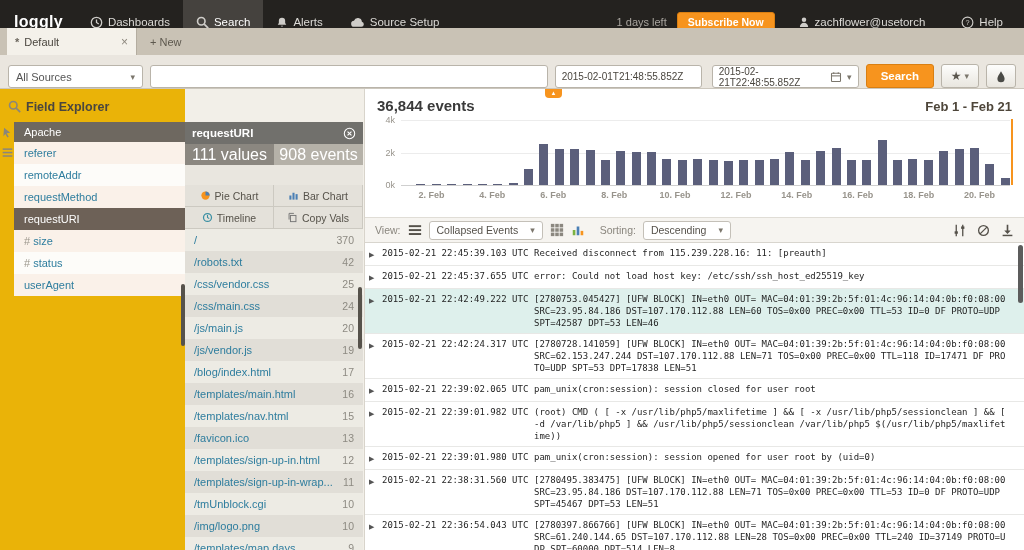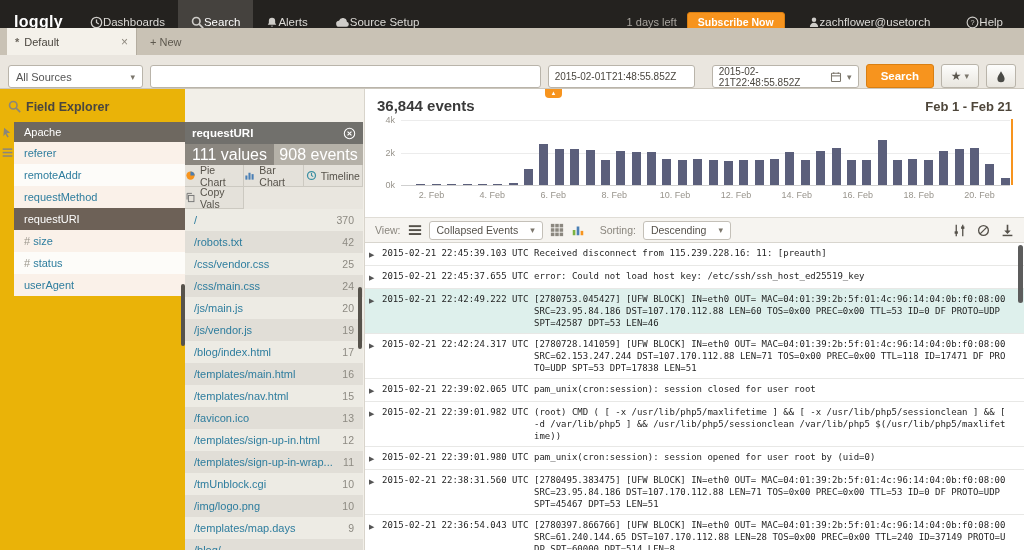--- a/index.html
+++ b/index.html
@@ -3,42 +3,42 @@
 <meta charset="utf-8">
 <style>
   * { margin:0; padding:0; box-sizing:border-box; }
   html,body { width:1024px; height:550px; overflow:hidden; }
   body { font-family:"Liberation Sans", sans-serif; background:#f2efe8; position:relative; font-size:11px; color:#444; }
   .icon svg { display:block; }
 
   
   .navbar { position:absolute; top:0; left:0; right:0; height:44px; background:#24221f; display:flex; align-items:stretch; color:#e6e4e0; }
   .logo { padding:0 14px; display:flex; align-items:center; font-size:16px; font-weight:bold; color:#fff; letter-spacing:.3px; }
-  .nav-item { display:flex; align-items:center; padding:0 13px; font-size:11.5px; color:#dcdad6; cursor:pointer; }
+  .nav-item { display:flex; align-items:center; gap:5px; padding:0 13px; font-size:11.5px; color:#dcdad6; cursor:pointer; }
   .nav-item.active { background:#45423e; color:#fff; }
   .nav-item .icon { color:#cfcdc9; }
   .nav-right { margin-left:auto; display:flex; align-items:center; gap:10px; padding-right:8px; }
   .days-left { color:#a8a49e; font-size:11px; }
   .subscribe { background:#f7941e; border:1px solid #d97f12; color:#fff; font-weight:bold; font-size:10.5px; padding:3px 10px; border-radius:3px; cursor:pointer; font-family:inherit; }
 
   
   .tabbar { position:absolute; top:28px; left:0; right:0; height:27px; background:#c9c2b5; display:flex; align-items:stretch; padding-left:7px; }
   .tab { background:#f4f1ea; width:130px; display:flex; align-items:center; padding:0 8px; gap:5px; font-size:11px; color:#4a463f; border-right:1px solid #b4ada0; }
   .tab-dirty { color:#6b665d; font-weight:bold; }
   .tab-label { flex:1; }
   .tab-close { color:#8d887e; cursor:pointer; font-size:12px; }
   .tab-new { display:flex; align-items:center; padding:0 13px; color:#5d584e; font-size:11px; cursor:pointer; }
 
   
   .searchrow { position:absolute; top:55px; left:0; right:0; height:34px; background:#eae6df; border-bottom:1px solid #ccc7bd; display:flex; align-items:flex-end; padding:0 8px; gap:7px; }
   .ctrl { background:#fff; border:1px solid #b9b4aa; border-radius:3px; height:23px; display:flex; align-items:center; font-size:11px; color:#555; }
   .sources { width:135px; padding:0 7px; justify-content:space-between; cursor:pointer; }
   .caret { color:#7b766c; font-size:9px; }
   .query { flex:1; padding:0 7px; font-family:inherit; font-size:11px; color:#333; outline:none; }
-  .dategroup { display:flex; gap:17px; }
+  .dategroup { display:flex; gap:10px; }
   .datebox { width:147px; padding:0 6px; font-size:10px; color:#4a463f; }
   .datebox .icon { margin-left:auto; color:#7b766c; }
   .datebox .caret { margin-left:5px; }
   .searchbtn { background:#f7941e; border:1px solid #d97f12; color:#fff; font-weight:bold; font-size:11.5px; height:24px; padding:0 14px; border-radius:3px; cursor:pointer; font-family:inherit; }
   .toolbtn { background:linear-gradient(#fdfdfc,#e9e6df); border:1px solid #b9b4aa; border-radius:3px; height:24px; display:flex; align-items:center; justify-content:center; gap:3px; cursor:pointer; }
   .starbtn { width:38px; color:#5a564e; font-size:12px; }
   .livebtn { width:30px; }
   .notch { position:absolute; top:89px; left:545px; width:17px; height:9px; background:#f7941e; border-radius:0 0 4px 4px; color:#fff; font-size:6px; text-align:center; line-height:8px; cursor:pointer; z-index:5; }
 
   
@@ -59,21 +59,21 @@
   .explorer .thumb { position:absolute; right:0; top:195px; width:4px; height:62px; background:#56524b; border-radius:2px; }
 
   
   .fpanel { position:absolute; left:185px; top:33px; width:178px; bottom:0; background:#e9e6df; }
   .fpanel-head { height:22px; background:#71706c; color:#fff; display:flex; align-items:center; padding:0 7px; font-size:11.5px; font-weight:bold; }
   .fpanel-close { margin-left:auto; cursor:pointer; }
   .fstats { display:flex; height:21px; color:#fff; font-size:16px; }
   .fstats > div { width:50%; display:flex; align-items:center; justify-content:center; }
   .fstat-values { background:#8b8780; }
   .fstat-events { background:#b5b1a8; }
-  .fbuttons { display:grid; grid-template-columns:1fr 1fr 1fr; }
+  .fbuttons { display:grid; grid-template-columns:1fr 1fr;margin-top:20px; }
   .fbtn { height:22px; background:#e4e1da; border-right:1px solid #ccc9c1; border-bottom:1px solid #ccc9c1; display:flex; align-items:center; justify-content:center; gap:4px; font-size:10.5px; color:#56524a; cursor:pointer; }
   .fvalues { }
   .fvalue-row { height:22px; line-height:22px; padding:0 9px; display:flex; cursor:pointer; }
   .fvalue-row:nth-child(odd) { background:#edebe4; }
   .fvalue-row:nth-child(even) { background:#e1ded7; }
   .fvalue-name { color:#2e7d9e; font-size:11px; white-space:nowrap; overflow:hidden; text-overflow:ellipsis; flex:1; }
   .fvalue-count { color:#8d8a82; font-size:10.5px; margin-left:8px; }
   .fpanel .thumb { position:absolute; right:1px; top:165px; width:4px; height:62px; background:#56524b; border-radius:2px; }
 
   
@@ -82,21 +82,21 @@
   .ev-count { font-size:15px; font-weight:bold; color:#3a3a3a; }
   .ev-range { margin-left:auto; font-size:13px; font-weight:bold; color:#4e463a; }
 
   .chart-wrap { margin:6px 14px 0 36px; position:relative; height:88px; flex:none; }
   .plot { position:absolute; top:0; left:0; right:0; height:66px; border-bottom:1px solid #cfcfcf; }
   .gridline { position:absolute; left:0; right:0; height:1px; background:#ececec; }
   .bars { position:absolute; left:0; right:0; bottom:0; height:66px; display:flex; align-items:flex-end; justify-content:space-between; }
   .bar { width:9px; }
   .nowline { position:absolute; right:-3px; bottom:0; width:2px; height:66px; background:#f7941e; }
   .ylab { position:absolute; left:-26px; width:20px; text-align:right; font-size:9px; color:#98948c; }
-  .xlabs { position:absolute; top:70px; left:0; right:0; height:14px; }
+  .xlabs { position:absolute; top:70px; left:0; right:0; height:14px;font-weight:bold; }
   .xlab { position:absolute; transform:translateX(-50%); font-size:9px; color:#98948c; white-space:nowrap; }
 
   .vtoolbar { margin-top:9px; height:26px; background:#f6f4f0; border-top:1px solid #e0ddd6; border-bottom:1px solid #d8d5ce; display:flex; align-items:center; padding:0 10px; gap:7px; flex:none; }
   .vlabel { font-size:10.5px; color:#8a867e; }
   .vselect { background:#fff; border:1px solid #c4c0b8; border-radius:3px; height:19px; display:flex; align-items:center; gap:12px; padding:0 7px; font-size:10.5px; color:#55514a; cursor:pointer; }
   .vicon { cursor:pointer; display:flex; }
   .vright { margin-left:auto; display:flex; align-items:center; gap:11px; }
 
   .events { flex:1; overflow:hidden; position:relative; }
   .event-row { display:flex; align-items:flex-start; padding:4px 16px 4px 4px; border-bottom:1px solid #e8e8e6; font-family:"DejaVu Sans Mono", monospace; font-size:9px; line-height:12px; color:#1f1f1f; }

